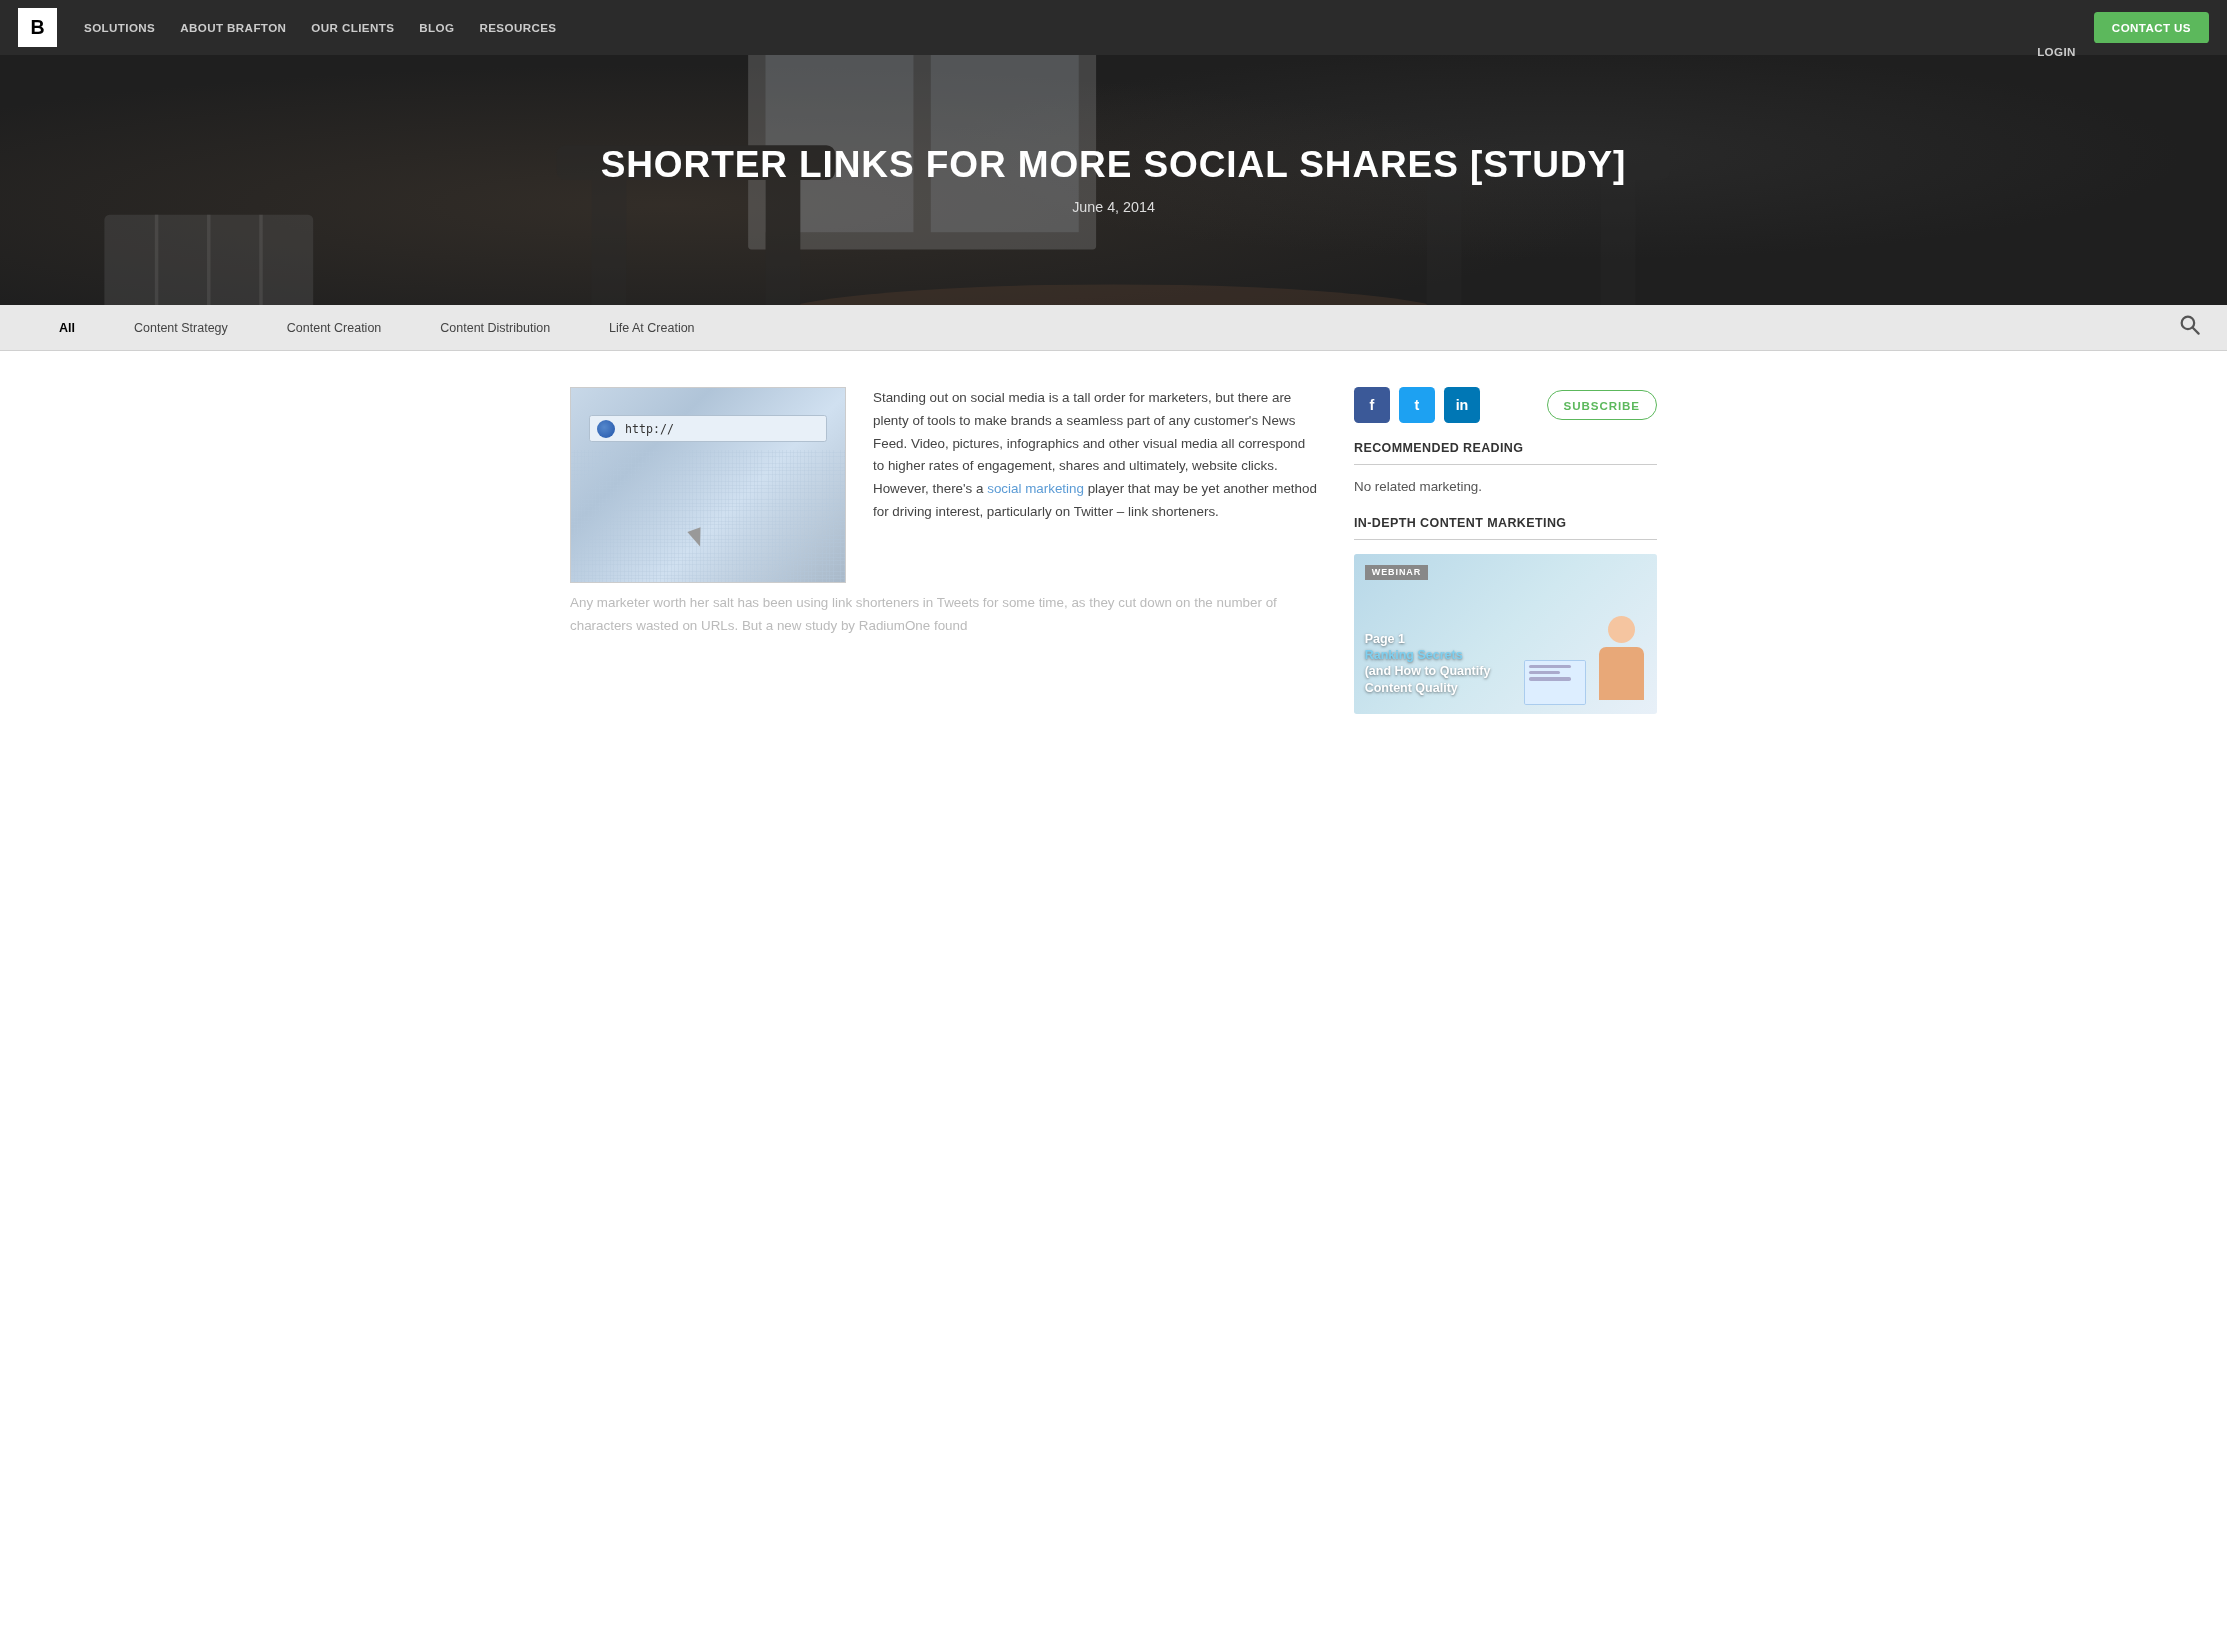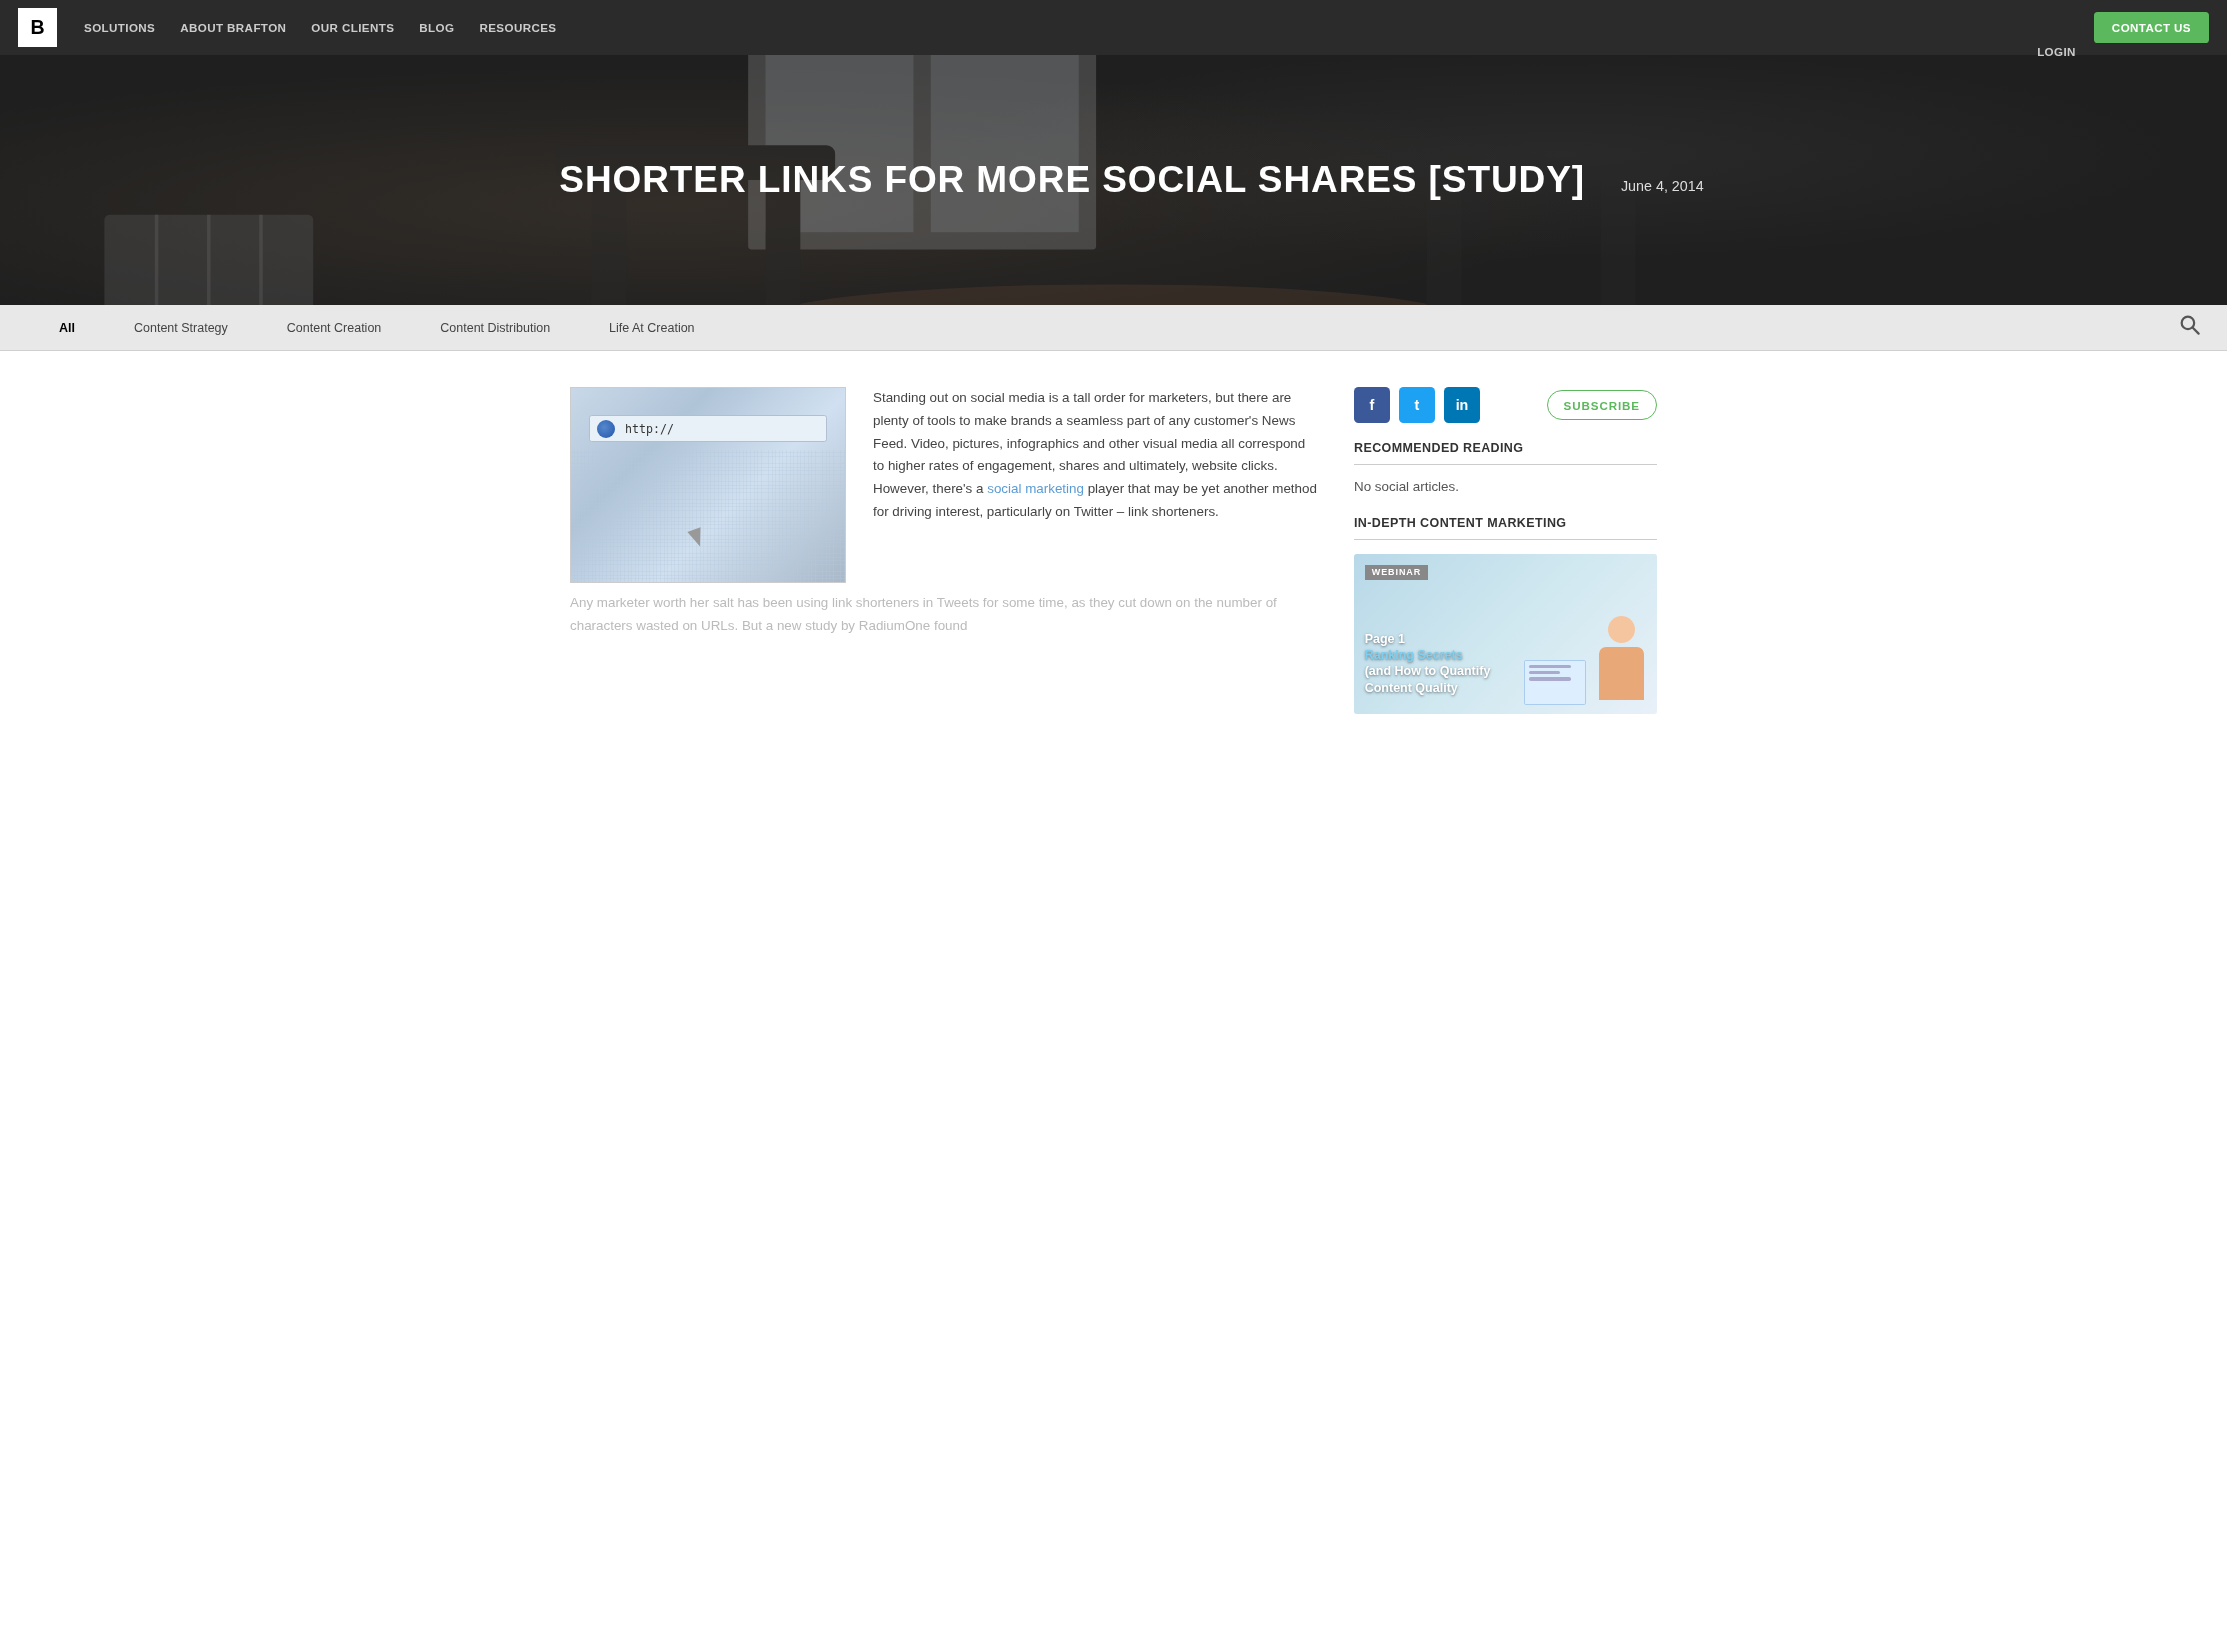--- a/index.html
+++ b/index.html
@@ -68,21 +68,21 @@
       border-radius: 3.6px;
     }
 
     
     .hero {
       background: linear-gradient(rgba(0,0,0,0.55), rgba(0,0,0,0.55)),
                   #444;
       position: relative;
       height: 250px;
       display: flex;
-      flex-direction: row;
+      flex-direction: column;
       align-items: center;
       justify-content: center;
       overflow: hidden;
     }
     .hero-bg-shapes {
       position: absolute;
       inset: 0;
       background:
         radial-gradient(ellipse 60% 80% at 30% 60%, #5a4a3a55 0%, transparent 70%),
         radial-gradient(ellipse 40% 60% at 70% 40%, #3a3a3a66 0%, transparent 70%);
@@ -475,21 +475,21 @@
     <div class="sidebar-social">
       <a href="#" class="social-btn social-fb">f</a>
       <a href="#" class="social-btn social-tw">t</a>
       <a href="#" class="social-btn social-li">in</a>
       <button class="subscribe-btn">SUBSCRIBE</button>
     </div>
 
     <div>
       <p class="sidebar-section-title">RECOMMENDED READING</p>
       <hr class="sidebar-divider">
-      <p class="sidebar-no-articles">No social articles.</p>
+      <p class="sidebar-no-articles">No related marketing.</p>
     </div>
 
     <div>
       <p class="sidebar-section-title">IN-DEPTH CONTENT MARKETING</p>
       <hr class="sidebar-divider">
       <div class="sidebar-content-card">
         <span class="card-badge">WEBINAR</span>
         <div class="card-title">
           <div>Page 1</div>
           <div><span>Ranking Secrets</span></div>

